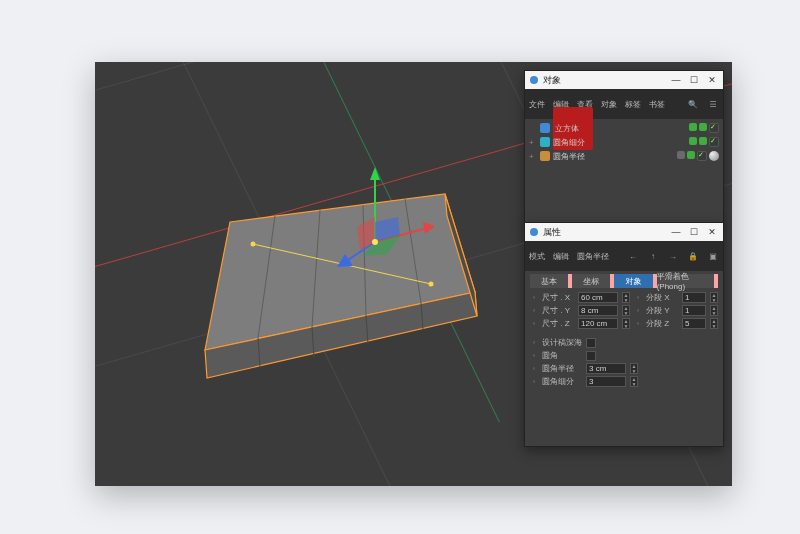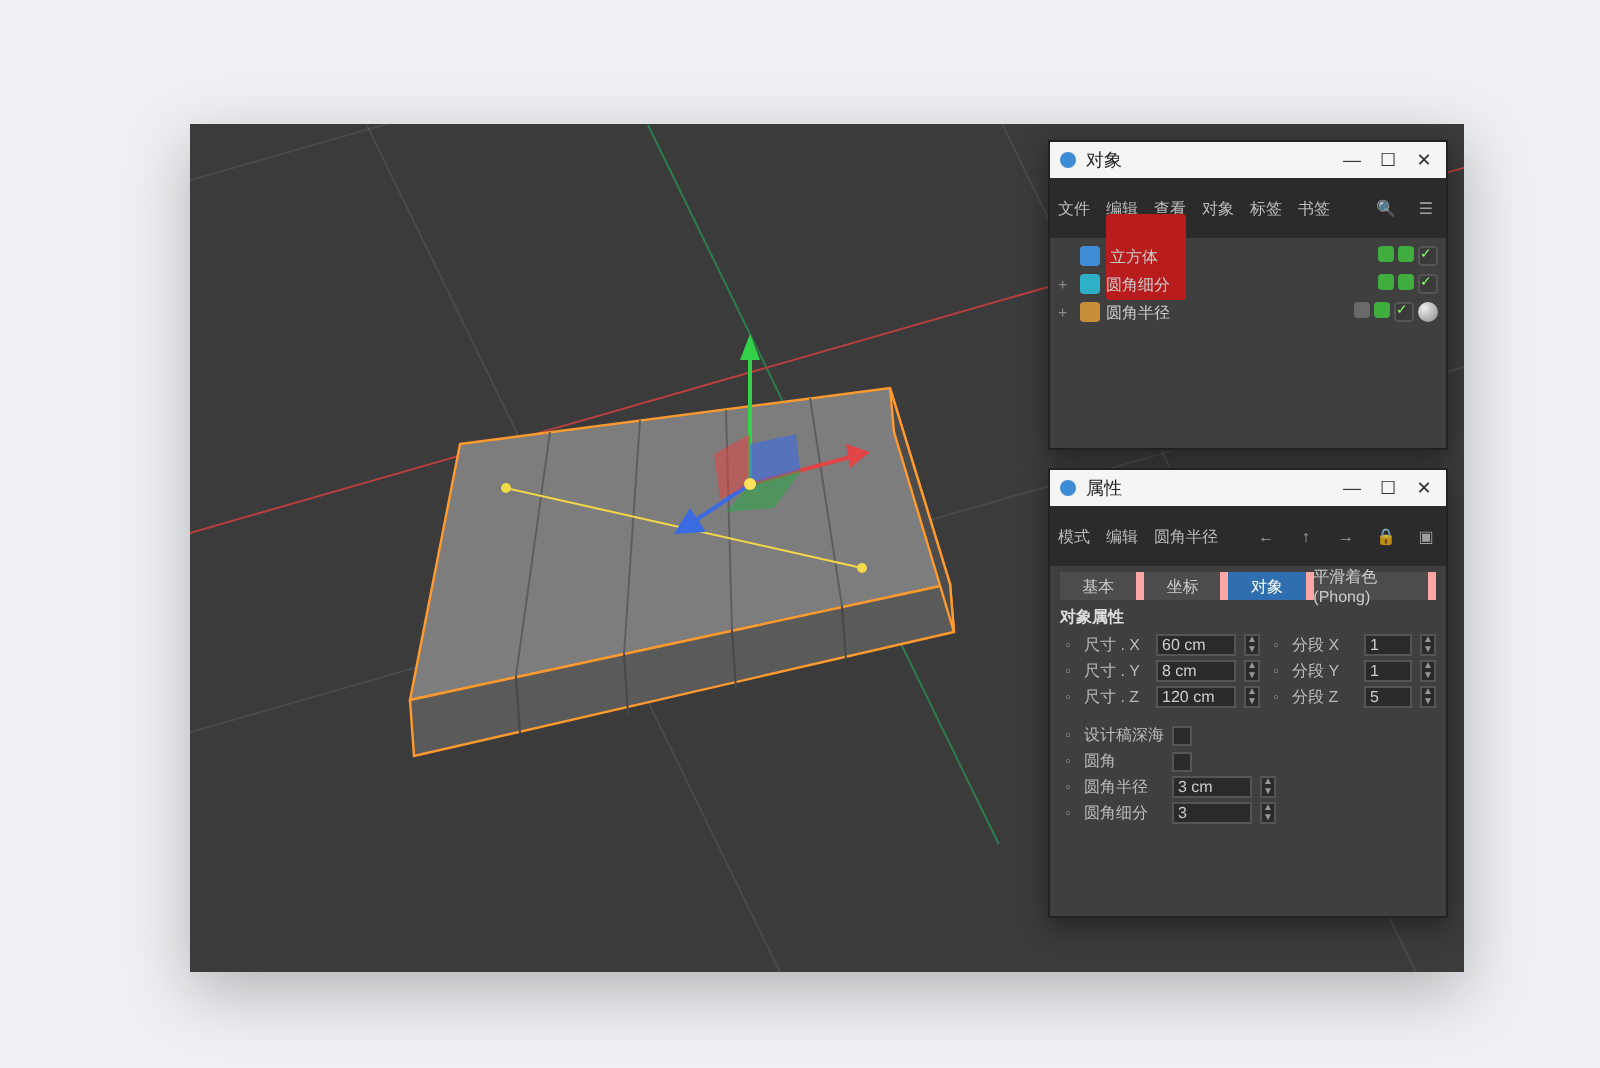--- a/index.html
+++ b/index.html
@@ -214,21 +214,21 @@
         <span class="dots">
           <span class="dot gray"></span>
           <span class="dot green"></span>
           <span class="dot check"></span>
           <span class="tag-sphere"></span>
         </span>
       </div>
     </div>
   </div>
 
-  <div class="panel" style="right:8px; top:172px; width:200px; height:225px;">
+  <div class="panel" style="right:8px; top:160px; width:200px; height:225px;">
     <div class="titlebar">
       <span class="tb-icon">
         <svg width="10" height="10">
             <circle cx="5" cy="5" r="4" fill="#3e8bd6"></circle>
           </svg>
       </span>
       <span class="tb-title">属性</span>
       <span class="win-btn">—</span>
       <span class="win-btn">☐</span>
       <span class="win-btn">✕</span>
@@ -244,21 +244,20 @@
       <span class="icon-btn">🔒</span>
       <span class="icon-btn">▣</span>
     </div>
     <div class="attr-body">
       <div class="tabs">
         <div class="tab">基本</div>
         <div class="tab">坐标</div>
         <div class="tab active">对象</div>
         <div class="tab" style="flex:1.5">平滑着色(Phong)</div>
       </div>
-      <div class="section-title">对象属性</div>
 
       <div class="prop-row">
         <span class="bullet">◦</span>
         <span class="plabel">尺寸 . X</span>
         <input class="pinput" value="60 cm" style="">
         <span class="spin">
             <div>▲</div>
             <div>▼</div>
           </span>
         <span class="bullet">◦</span>

